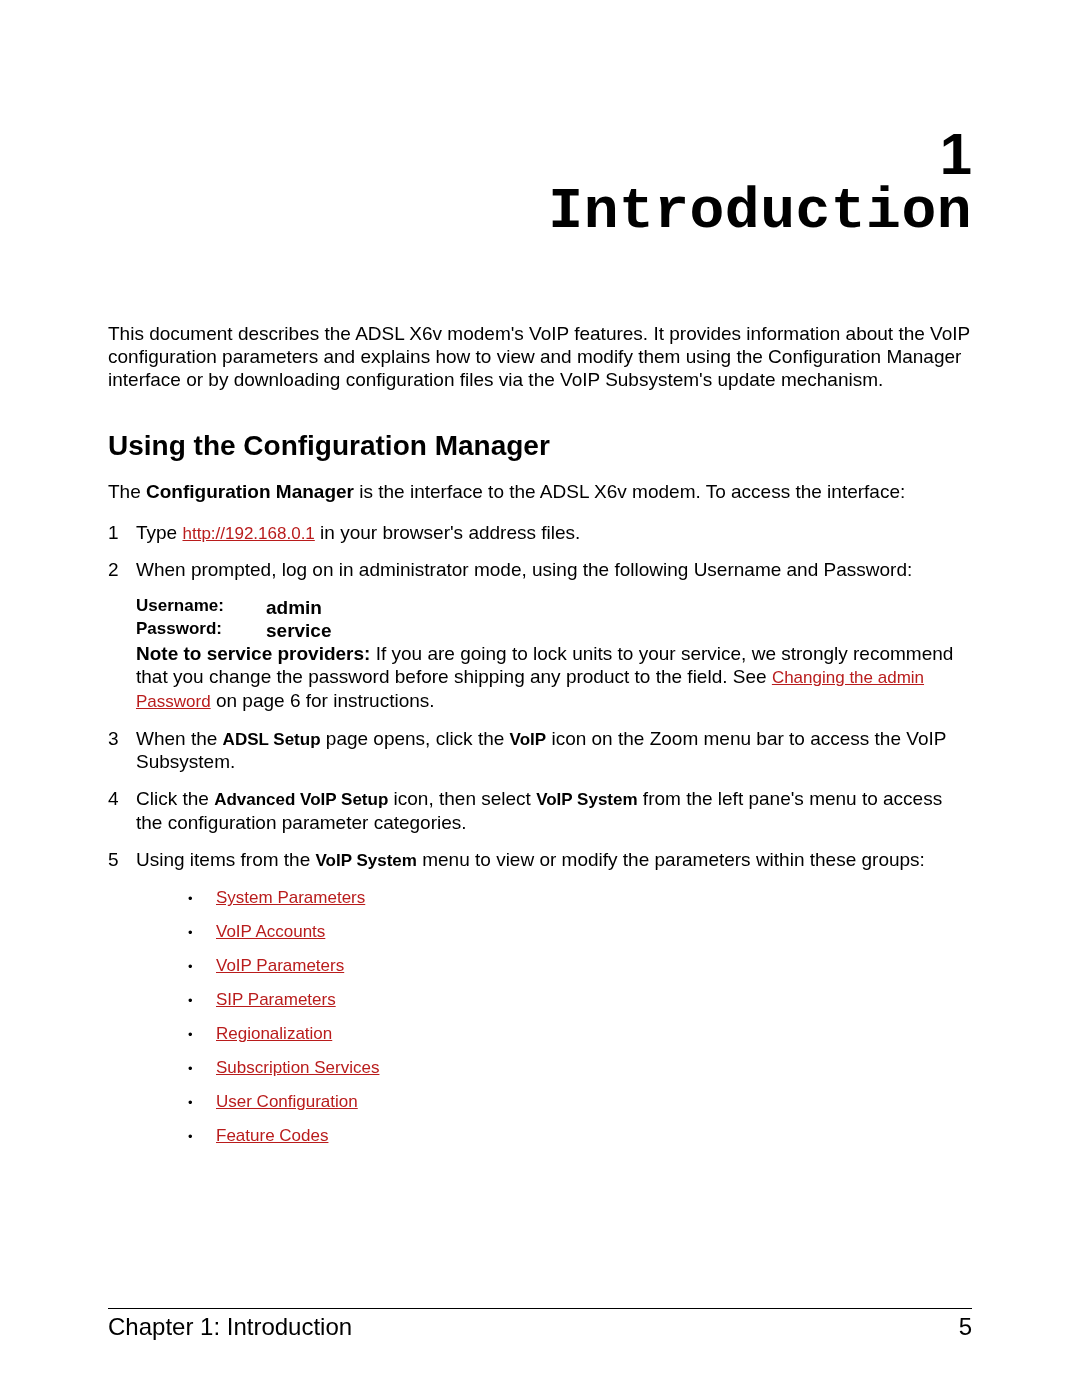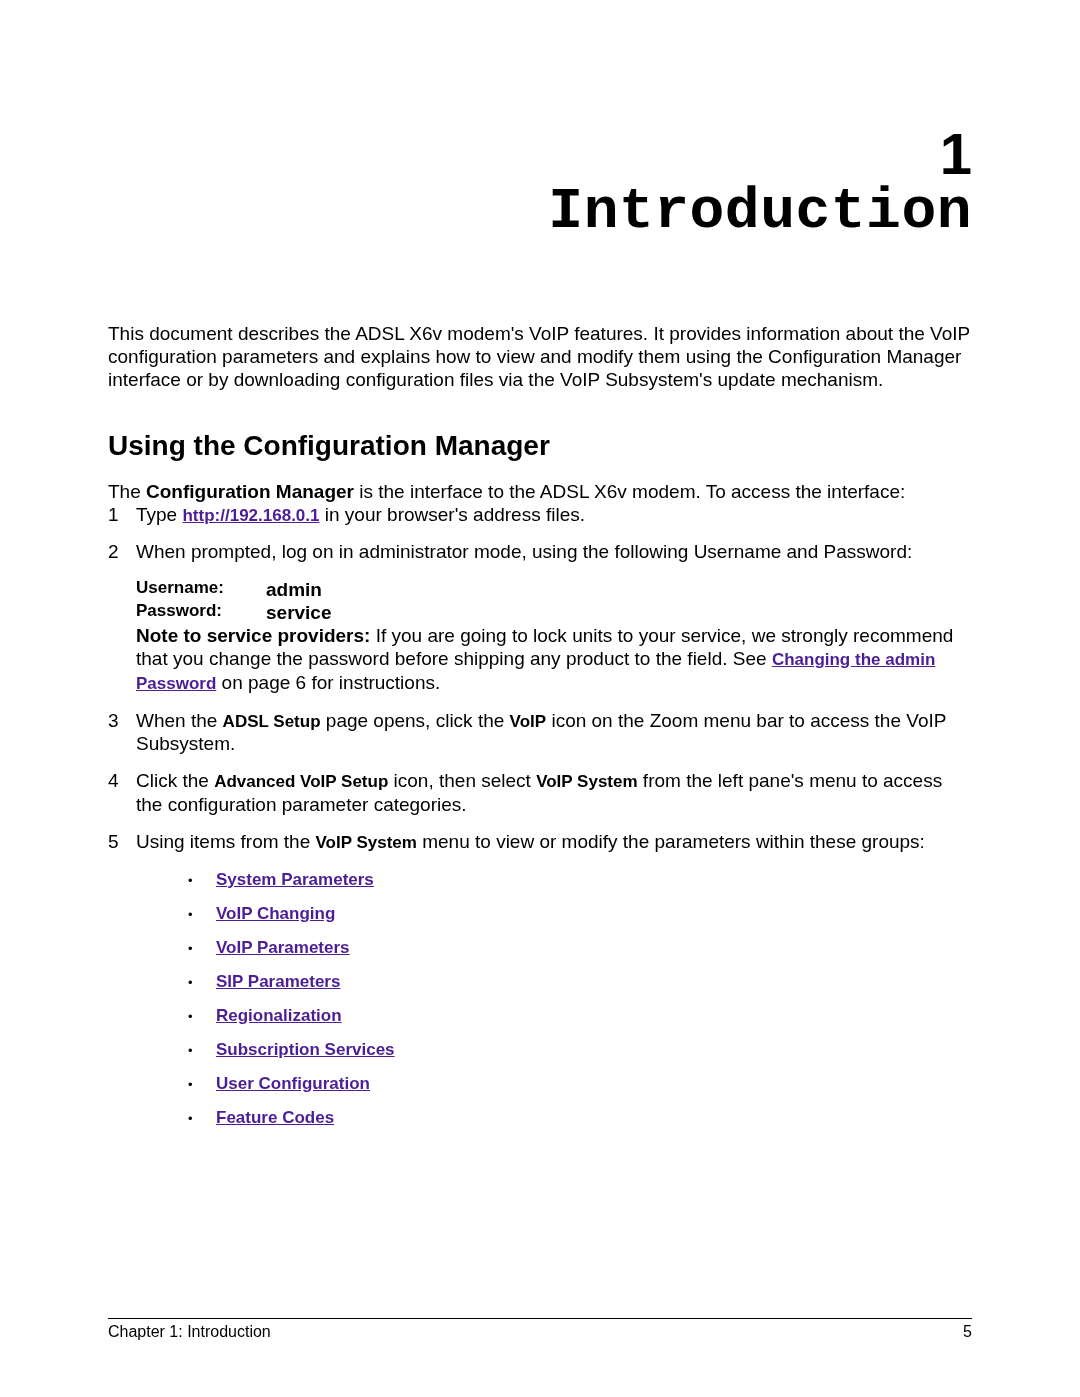--- a/index.html
+++ b/index.html
@@ -39,20 +39,21 @@
   .section-heading {
     font-size: 28px;
     font-weight: 700;
     font-family: "Century Gothic", "Futura", Arial, sans-serif;
     margin-bottom: 18px;
     margin-top: 12px;
   }
   .section-intro {
     font-size: 19px;
     line-height: 1.22;
+    margin-bottom: 18px;
   }
   .steps {
     font-size: 19px;
     line-height: 1.22;
   }
   .step-row {
     display: flex;
     align-items: flex-start;
     margin-bottom: 14px;
   }
@@ -77,23 +78,23 @@
   }
   .cred-value {
     font-weight: 700;
     font-size: 19px;
   }
   .note-block {
     font-size: 19px;
     line-height: 1.22;
   }
   .link {
-    color: #4c1d95;
+    color: #b91c1c;
     text-decoration: underline;
-    font-weight: 700;
+    font-weight: 400;
     font-size: 17px;
   }
   .bullet-list {
     margin-top: 16px;
     padding-left: 52px;
   }
   .bullet-item {
     display: flex;
     align-items: flex-start;
     margin-bottom: 12px;
@@ -112,21 +113,21 @@
     bottom: 56px;
   }
   .footer-rule {
     border: none;
     border-top: 1px solid #000;
     margin: 0 0 4px 0;
   }
   .footer-row {
     display: flex;
     justify-content: space-between;
-    font-size: 16px;
+    font-size: 24px;
   }
 </style>
 </head>
 <body>
 
 <div class="page">
 
   <div class="chapter-number">1</div>
   <div class="chapter-title">Introduction</div>
 
@@ -185,21 +186,21 @@
       <div class="step-num">5</div>
       <div class="step-body">
         <span>Using items from the </span><span class="bold17">VoIP System</span><span> menu to view or modify the parameters within these groups:</span>
         <div class="bullet-list">
           <div class="bullet-item">
               <div class="bullet-dot">•</div>
               <a class="link" href="#">System Parameters</a>
             </div>
           <div class="bullet-item">
               <div class="bullet-dot">•</div>
-              <a class="link" href="#">VoIP Changing</a>
+              <a class="link" href="#">VoIP Accounts</a>
             </div>
           <div class="bullet-item">
               <div class="bullet-dot">•</div>
               <a class="link" href="#">VoIP Parameters</a>
             </div>
           <div class="bullet-item">
               <div class="bullet-dot">•</div>
               <a class="link" href="#">SIP Parameters</a>
             </div>
           <div class="bullet-item">

